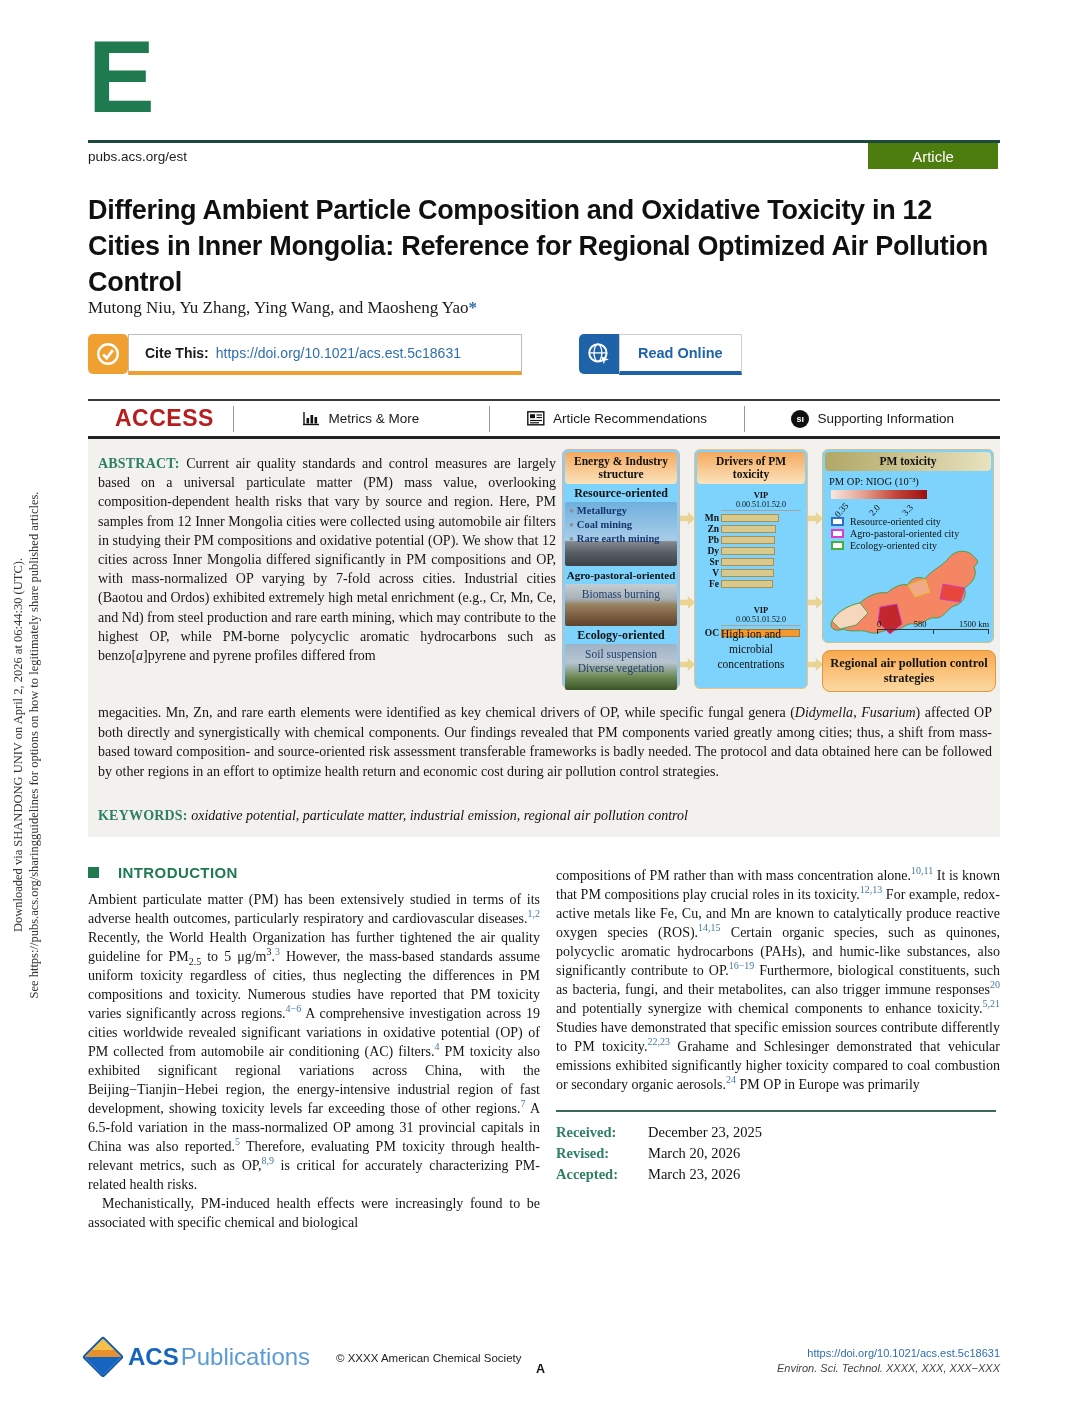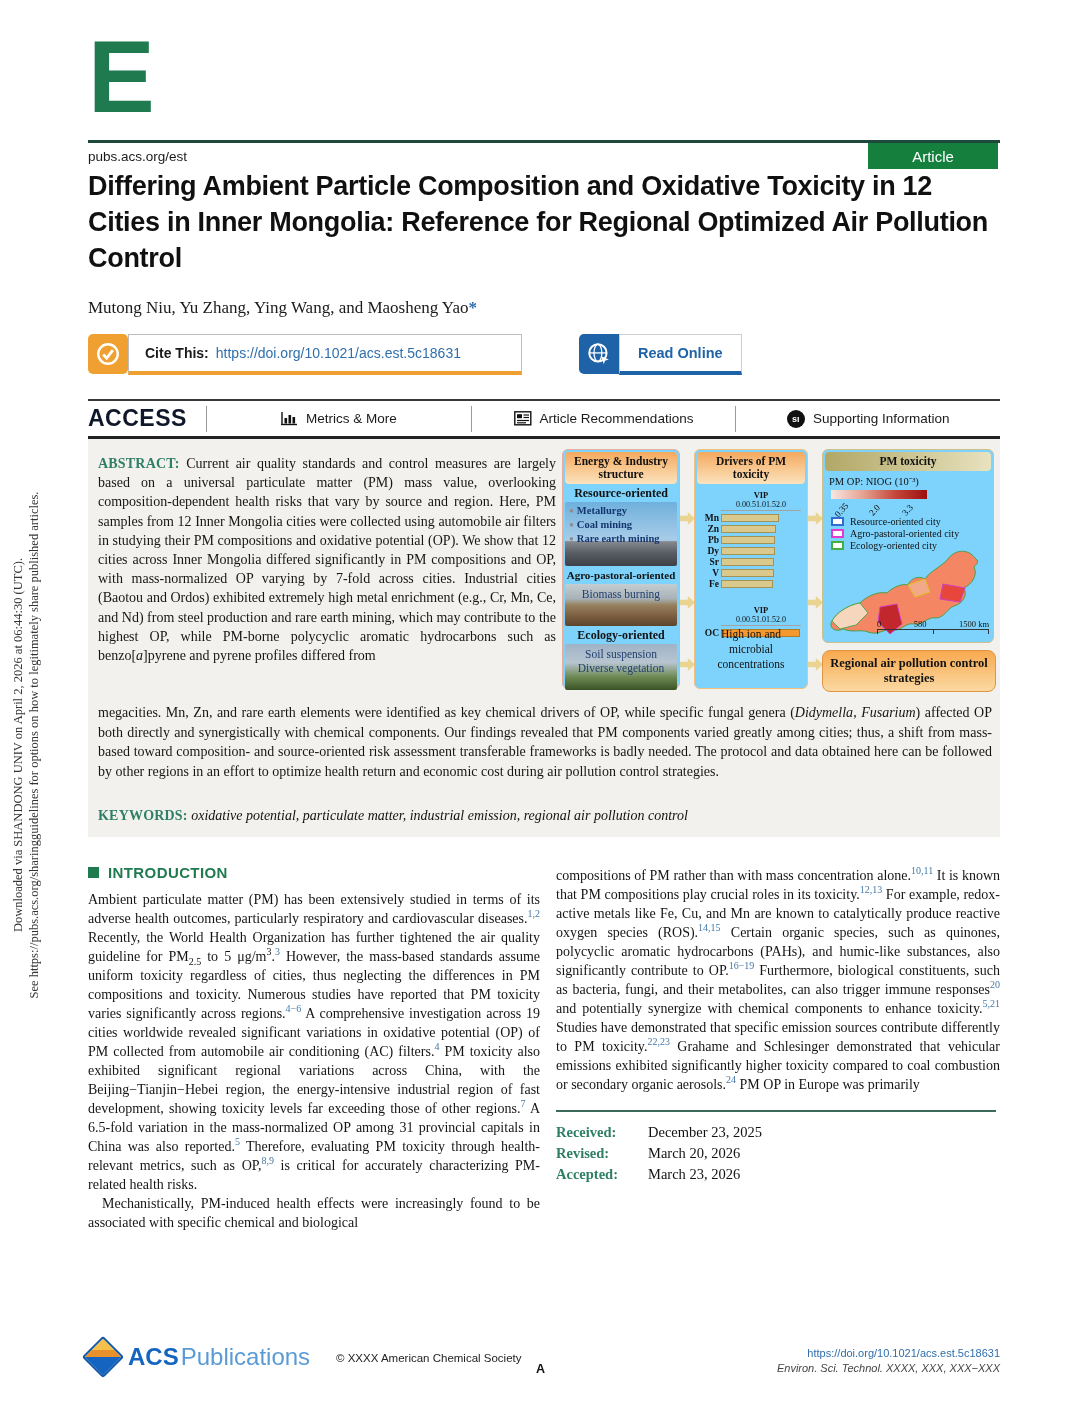--- a/index.html
+++ b/index.html
@@ -14,25 +14,25 @@
   .masthead{position:absolute;left:88px;top:30px;display:flex;align-items:flex-start;}
   .logo-e{font:bold 100px/92px "Liberation Sans",sans-serif;color:#1f7a4f;letter-spacing:-4px;
           transform:scaleY(1.02);display:inline-block;}
   .logo-right{margin-left:-4px;padding-top:6px;}
   .logo-line1{font:bold 46px/40px "Liberation Sans",sans-serif;color:#1f7a4f;letter-spacing:-2px;
               transform:scale(0.92,1.12);transform-origin:left bottom;}
   .logo-line2{font:bold 31px/30px "Liberation Sans",sans-serif;color:#191919;letter-spacing:-1px;
               transform:scale(0.95,1.08);transform-origin:left top;margin:2px 0 0 10px;}
   .head-rule{position:absolute;left:88px;top:140px;width:912px;height:3px;background:#1d4a3c;}
   .site-url{position:absolute;left:88px;top:149px;font:13.5px "Liberation Sans",sans-serif;color:#1a1a1a;}
-  .article-badge{position:absolute;left:868px;top:143px;width:130px;height:26px;background:#15803d;
+  .article-badge{position:absolute;left:868px;top:143px;width:130px;height:26px;background:#4d7c0f;
                  color:#fff;font:15px "Liberation Sans",sans-serif;display:flex;align-items:center;justify-content:center;}
 
   
-  .title{position:absolute;left:88px;top:168px;width:912px;
+  .title{position:absolute;left:88px;top:192px;width:912px;
          font:bold 27px/36px "Liberation Sans",sans-serif;color:#101010;letter-spacing:-0.3px;}
   .authors{position:absolute;left:88px;top:298px;font:17px "Liberation Serif",serif;color:#1a1a1a;}
   .authors .star{color:#2f6fad;font-weight:bold;}
 
   
   .citebar{position:absolute;left:88px;top:334px;display:flex;align-items:flex-start;}
   .cb-icon{width:40px;height:40px;border-radius:5px;display:flex;align-items:center;justify-content:center;flex:0 0 auto;}
   .cb-orange{background:#f0a030;}
   .cb-blue{background:#1e63a8;}
   .cite-box{height:36px;border:1px solid #bdbdbd;border-bottom:4px solid #f0a030;display:flex;
@@ -40,21 +40,21 @@
   .cite-box b{color:#1a1a1a;}
   .cite-box .link{color:#2f6fad;}
   .read-box{height:36px;border:1px solid #cfcfcf;border-bottom:4px solid #1e63a8;display:flex;
             align-items:center;padding:0 18px;font:bold 14.5px "Liberation Sans",sans-serif;color:#1e63a8;}
   .read-wrap{display:flex;margin-left:57px;}
 
   
   .access-rule-top{position:absolute;left:88px;top:399px;width:912px;height:1.5px;background:#3a3a3a;}
   .access-row{position:absolute;left:88px;top:402px;width:912px;height:33px;display:flex;align-items:center;
               font:13.5px "Liberation Sans",sans-serif;color:#1a1a1a;}
-  .access-word{font:bold 23px "Liberation Sans",sans-serif;color:#0f172a;letter-spacing:0.5px;width:118px;}
+  .access-word{font:bold 23px "Liberation Sans",sans-serif;color:#b91c1c;letter-spacing:0.5px;width:118px;margin-left:27px;}
   .a-div{width:1px;height:26px;background:#9a9a9a;}
   .a-item{flex:1;display:flex;align-items:center;justify-content:center;gap:8px;}
   .access-rule-bot{position:absolute;left:88px;top:436px;width:912px;height:2.5px;background:#222;}
   .si-circle{width:18px;height:18px;border-radius:50%;background:#101010;color:#fff;
              font:bold 9px "Liberation Sans",sans-serif;display:flex;align-items:center;justify-content:center;}
 
   
   .abstract-box{position:absolute;left:88px;top:439px;width:912px;height:398px;background:#f2f1ed;}
   .abs-left{position:absolute;left:10px;top:15px;width:458px;font:14px/19.2px "Liberation Serif",serif;
             text-align:justify;color:#161616;}
@@ -110,21 +110,21 @@
               background:linear-gradient(180deg,#f8a94f,#fbd9a2);border:1px solid #e09540;
               font:bold 12.5px/15px "Liberation Serif",serif;display:flex;align-items:center;
               justify-content:center;text-align:center;color:#131313;}
   .g-arrow{position:absolute;width:15px;height:13px;background:#e9d492;
            clip-path:polygon(0 28%,52% 28%,52% 0,100% 50%,52% 100%,52% 72%,0 72%);}
 
   
   .col-left{position:absolute;left:88px;top:864px;width:452px;}
   .col-right{position:absolute;left:556px;top:864px;width:444px;}
   .sec-head{font:bold 15px "Liberation Sans",sans-serif;color:#1f7a4f;letter-spacing:0.4px;
-            display:flex;align-items:center;gap:9px;}
+            display:flex;align-items:center;gap:19px;}
   .sec-square{width:11px;height:11px;background:#1f7a4f;display:inline-block;}
   .body-p{font:14px/19px "Liberation Serif",serif;text-align:justify;color:#151515;margin:9px 0 0 0;}
   .body-p.indent{text-indent:14px;margin-top:0;}
   .col-right .body-p{margin-top:2px;font-size:14px;line-height:19px;}
   sup.ref{font-size:10px;line-height:0;color:#4579a8;}
   sup.exp{font-size:10px;line-height:0;color:#151515;}
   sub{font-size:10px;line-height:0;}
 
   
   .dates{margin-top:16px;border-top:2px solid #3b6a5c;padding-top:10px;width:440px;}

